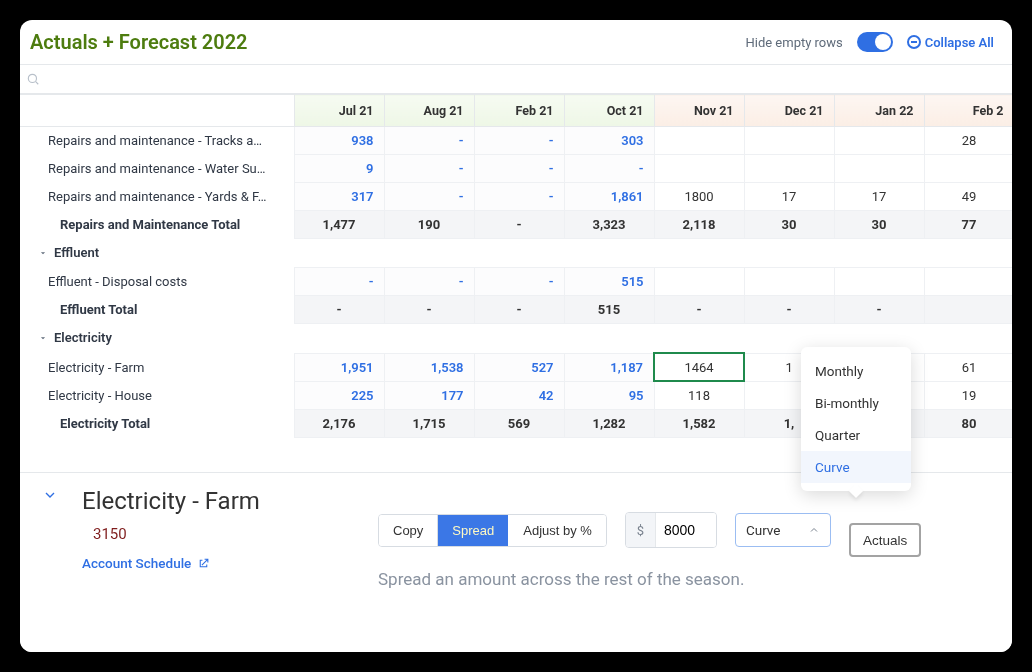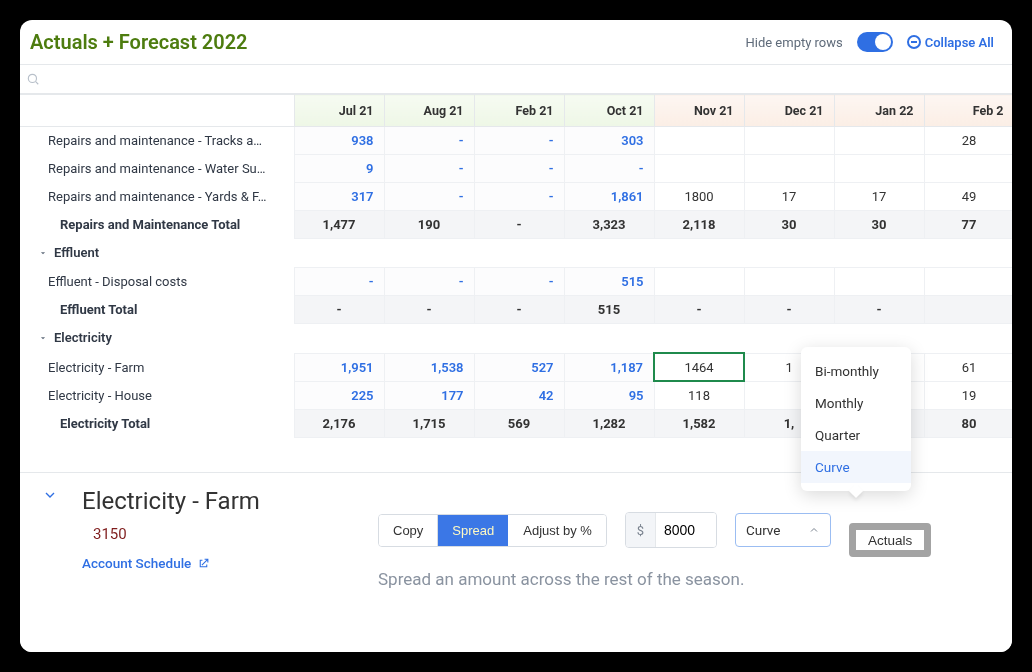--- a/index.html
+++ b/index.html
@@ -52,21 +52,21 @@
   .seg { display:flex; border:1px solid #d7dce2; border-radius:4px; overflow:hidden; }
   .seg button { border:none; background:#fff; font-size:13px; padding:8px 14px; color:#333; cursor:pointer; }
   .seg button.active { background:#3b77e6; color:#fef9c3; font-weight:400; }
   .seg button + button { border-left:1px solid #d7dce2; }
   .seg button.active + button, .seg button:has(+ .active) { border-left-color: transparent; }
   .amount { display:flex; align-items:center; border:1px solid #d7dce2; border-radius:4px; overflow:hidden; }
   .amount .cur { width:30px; height:34px; display:flex; align-items:center; justify-content:center; background:#f3f5f8; color:#7a838f; font-size:13px; border-right:1px solid #e5e8eb; }
   .amount input { border:none; outline:none; width:60px; height:34px; font-size:14px; padding:0 8px; text-align:left; }
   .curve-sel { display:flex; align-items:center; justify-content:space-between; border:1px solid #9bbdf2; border-radius:4px; height:34px; padding:0 10px; width:96px; color:#333; font-size:13.5px; cursor:pointer; }
   .curve-sel svg { width:12px; height:12px; color:#7a838f; }
-  .actuals-btn { border:7px solid #a3a3a3; border-radius:4px; height:34px; padding:0 12px; font-size:13.5px; color:#333; background:#fff; cursor:pointer;margin-top:20px; }
+  .actuals-btn { border:2px solid #a3a3a3; border-radius:4px; height:34px; padding:0 12px; font-size:13.5px; color:#333; background:#fff; cursor:pointer;margin-top:20px; }
   .hint { font-size:17px; color:#8a93a0; margin-top:12px; }
   .dropdown { position:absolute; left:781px; top:327px; width:110px; background:#fff; border-radius:6px; box-shadow:0 4px 18px rgba(0,0,0,.15); padding:8px 0; z-index:10; }
   .dropdown .opt { font-size:13.5px; color:#333; padding:8px 14px; cursor:pointer; }
   .dropdown .opt.sel { color:#2f6fe3; background:#f2f6fd; }
   .dropdown .notch { position:absolute; bottom:-5px; left:50%; transform:translateX(-50%) rotate(45deg); width:10px; height:10px; background:#fff; box-shadow:2px 2px 4px rgba(0,0,0,.08); }
 </style>
 </head>
 <body>
 
 <div class="frame">
@@ -227,22 +227,22 @@
             <td class="plain fc">1,</td>
             <td class="plain fc"></td>
             <td class="plain fc">80</td>
           </tr>
         </tbody>
     </table>
   </div>
 
   <div class="dropdown" id="dd">
     <div class="notch"></div>
-  <div class="opt">Bi-monthly</div>
-      <div class="opt">Monthly</div>
+  <div class="opt">Monthly</div>
+      <div class="opt">Bi-monthly</div>
       <div class="opt">Quarter</div>
       <div class="opt sel">Curve</div>
     </div>
 
   <div class="bottom">
     <div class="chev">
       <svg viewBox="0 0 24 24" fill="none" stroke="currentColor" stroke-width="2">
           <polyline points="6 9 12 15 18 9"></polyline>
         </svg>
     </div>

